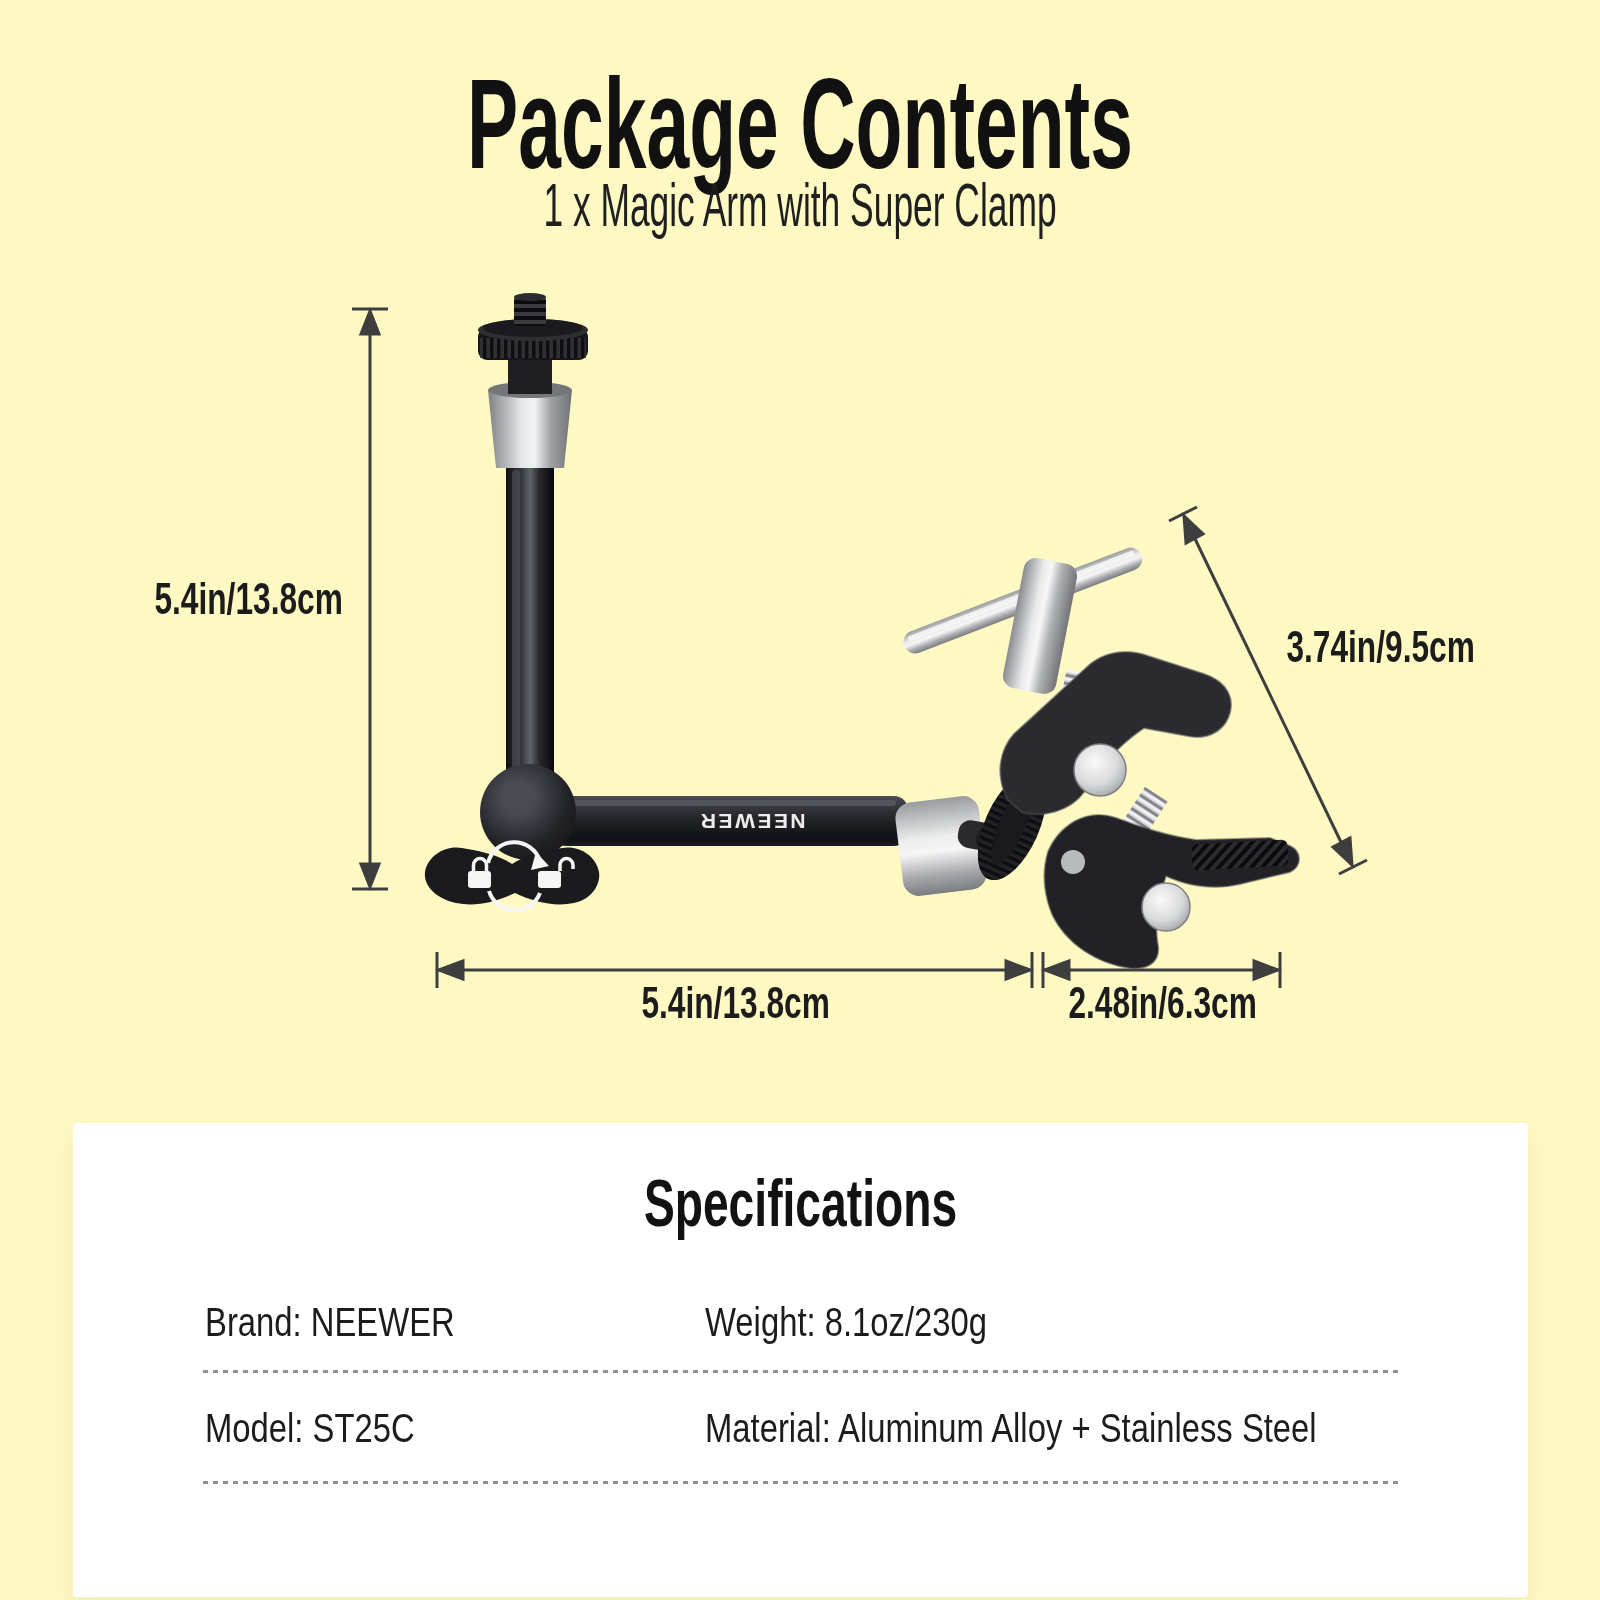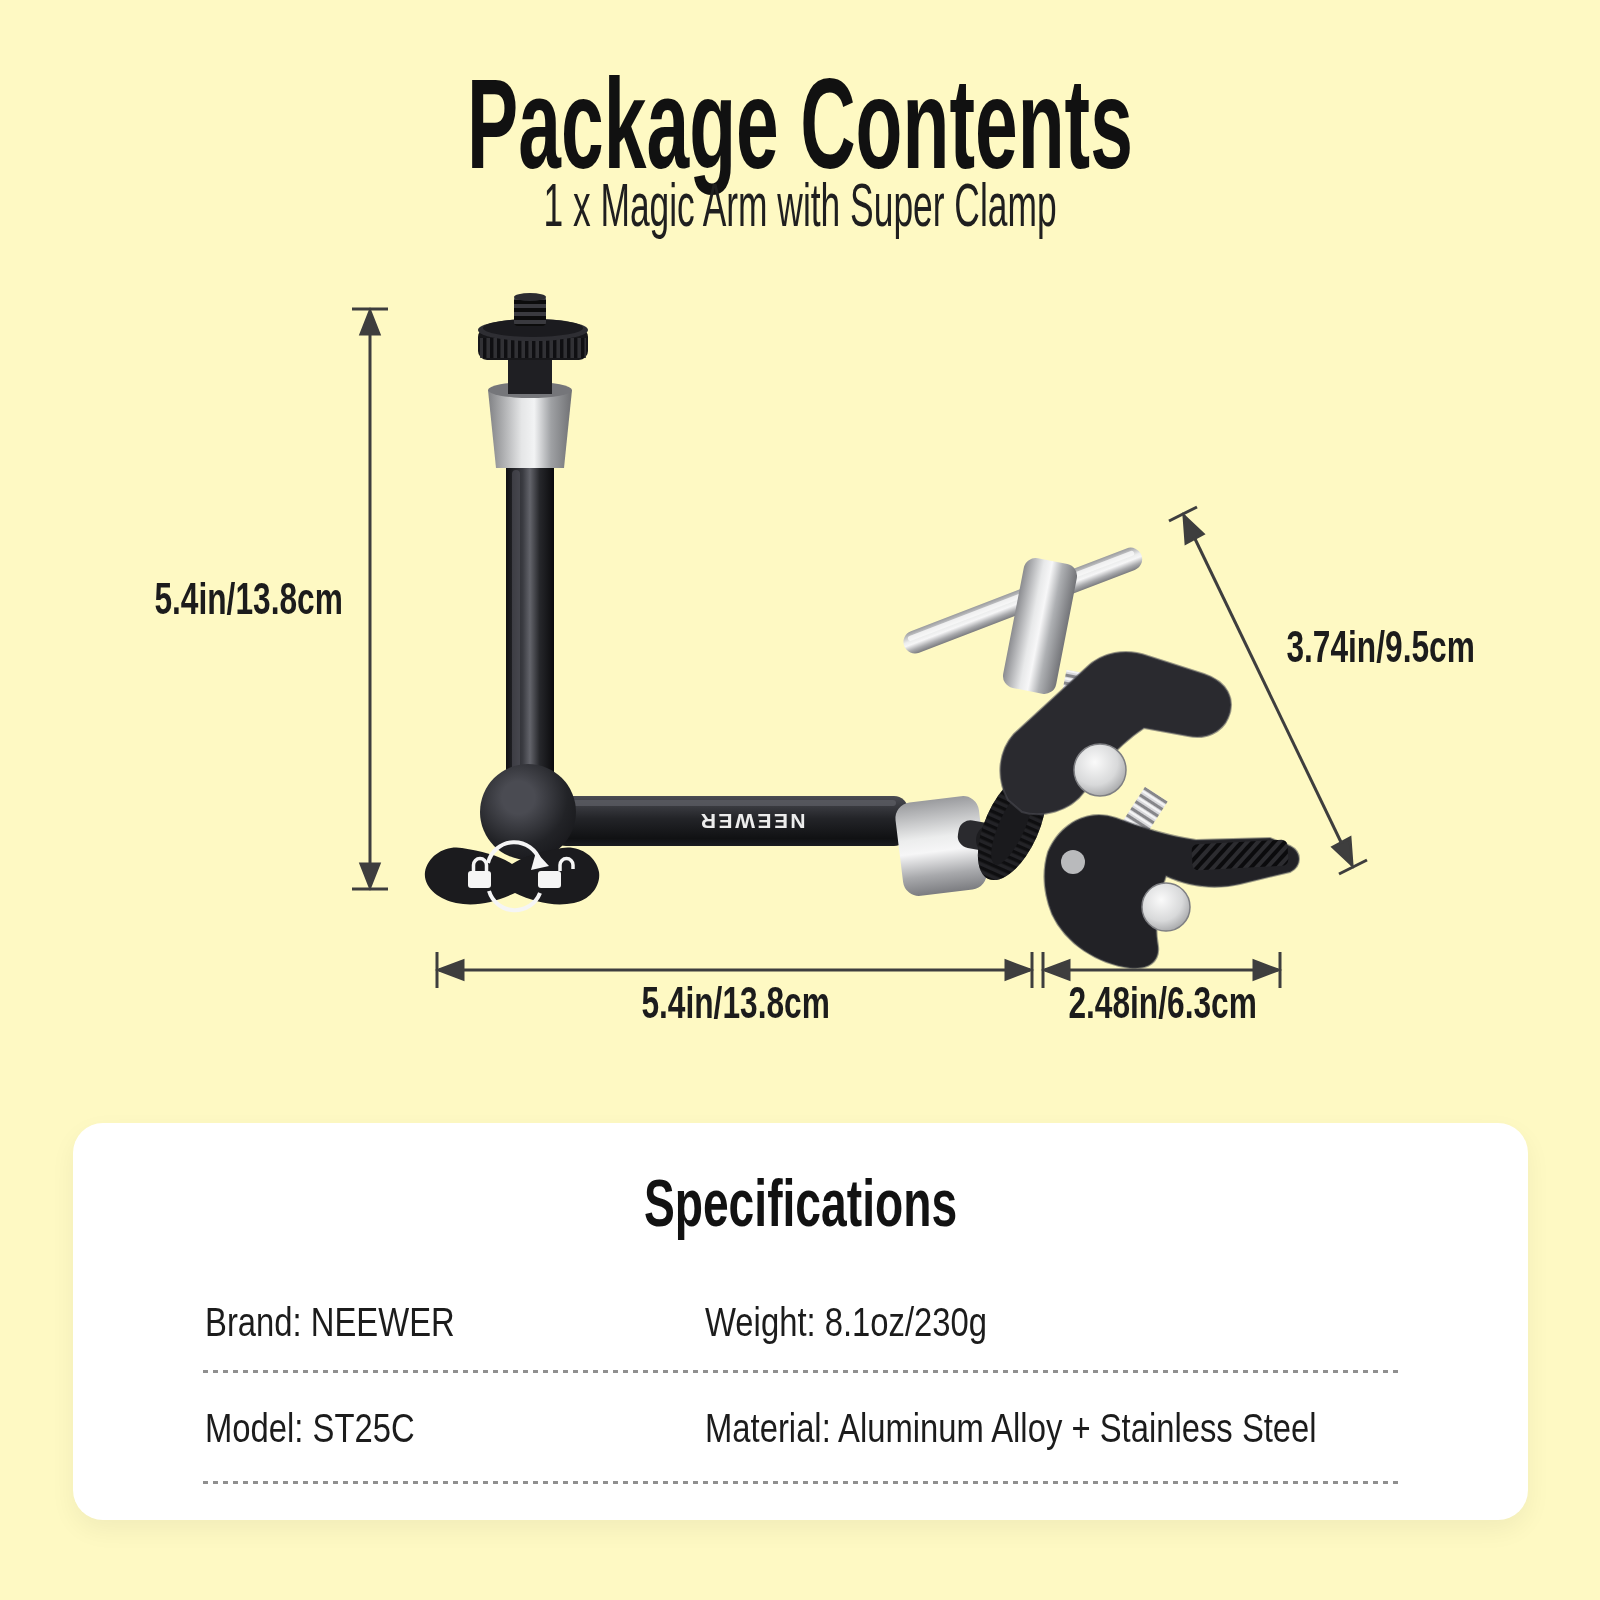--- a/index.html
+++ b/index.html
@@ -13,22 +13,22 @@
          font-size:61px;font-weight:400;color:#1f1f1f;
          transform:scaleX(.58);transform-origin:center;white-space:nowrap;}
   .illustration{position:absolute;left:0;top:0;width:1600px;height:1600px;}
   .dim-label{position:absolute;width:260px;text-align:center;font-size:44px;
          font-weight:700;color:#1c1c1c;transform:scaleX(.72);transform-origin:center;
          white-space:nowrap;}
   .dl-vertical{left:118px;top:574px;}
   .dl-diagonal{left:1250px;top:622px;}
   .dl-horizontal{left:605px;top:978px;}
   .dl-clampwidth{left:1032px;top:978px;}
-  .spec-card{position:absolute;left:73px;top:1123px;width:1455px;height:397px;
-         background:#ffffff;border-radius:30px;box-shadow:0 10px 26px rgba(0,0,0,.055);}
+  .spec-card{position:absolute;left:73px;top:1123px;width:1455px;height:474px;
+         background:#ffffff;border-radius:4px;box-shadow:0 10px 26px rgba(0,0,0,.055);}
   .spec-heading{position:absolute;top:42px;left:0;width:100%;text-align:center;
          font-size:66px;font-weight:700;color:#121212;transform:scaleX(.70);
          transform-origin:center;white-space:nowrap;}
   .spec-cell{position:absolute;font-size:41px;font-weight:400;color:#1c1c1c;
          transform:scaleX(.80);transform-origin:left center;white-space:nowrap;}
   .r1{top:176px;} .r2{top:282px;}
   .c1{left:132px;} .c2{left:632px;}
   .sep{position:absolute;left:130px;width:1195px;height:3px;
        background:repeating-linear-gradient(90deg,#8f8f8f 0 5px,transparent 5px 10px);}
   .sep1{top:247px;} .sep2{top:358px;}

